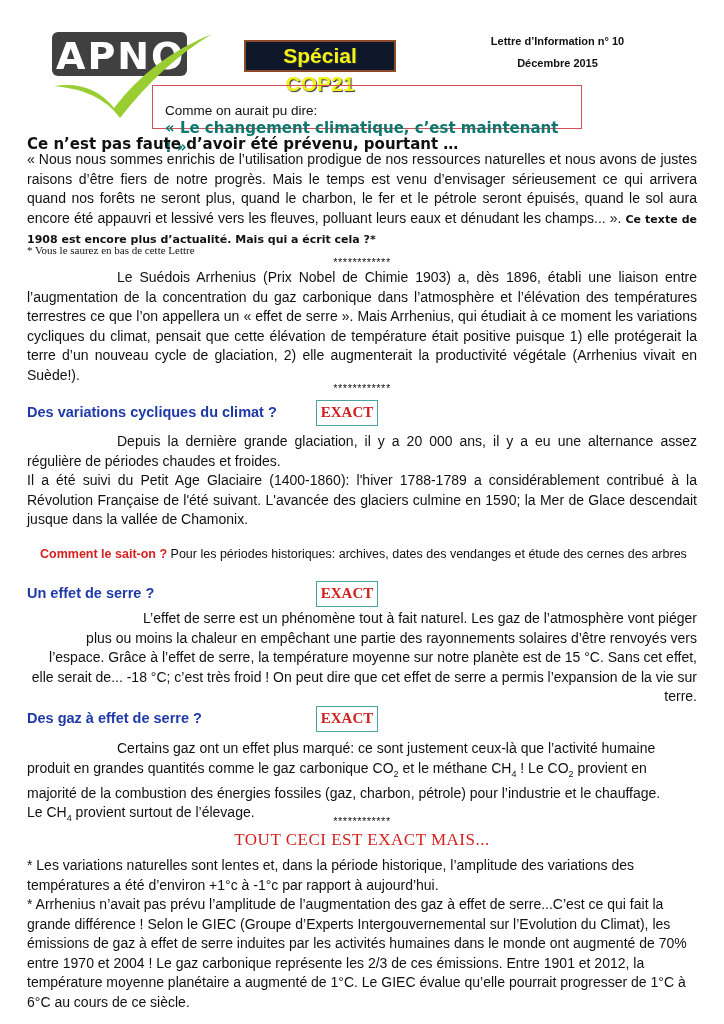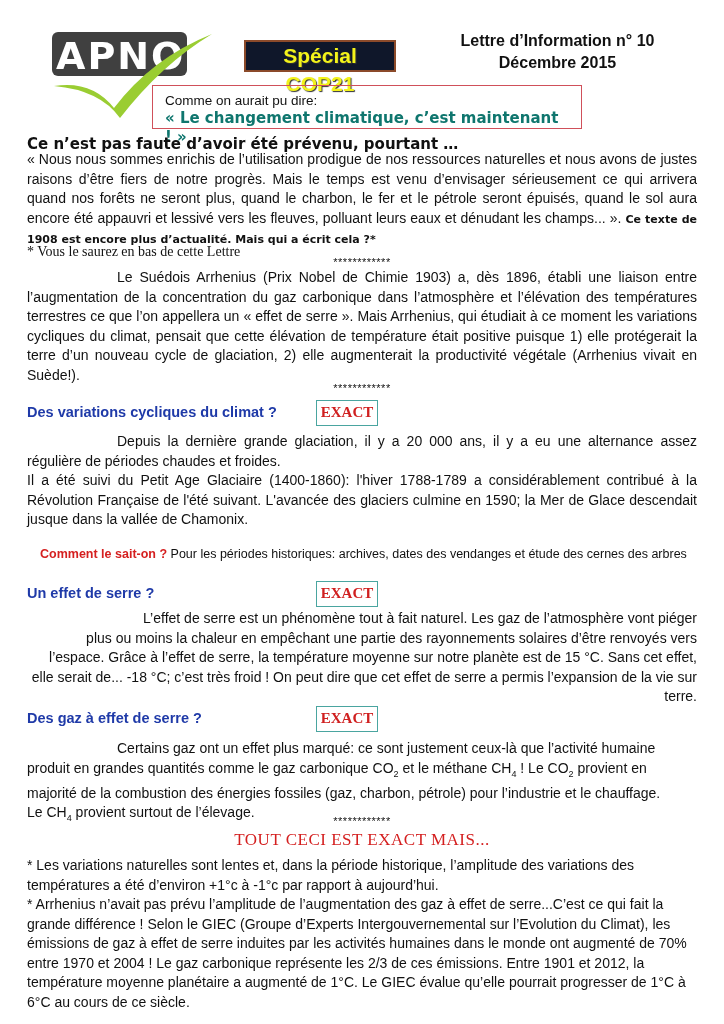--- a/index.html
+++ b/index.html
@@ -3,29 +3,29 @@
 <meta charset="utf-8">
 <style>
   html, body { margin: 0; padding: 0; background: #ffffff; }
   body { width: 724px; height: 1024px; position: relative; overflow: hidden; font-family: "Liberation Sans", sans-serif; color: #111; }
   .abs { position: absolute; }
   .logo { left: 52px; top: 28px; width: 165px; height: 92px; }
   .logo-box { position: absolute; left: 0; top: 4px; width: 135px; height: 44px; background: #404040; border-radius: 6px; }
   .logo-text { position: absolute; left: 4px; top: 2px; font-family: "DejaVu Sans", sans-serif; font-weight: bold; font-size: 38px; color: #fff; letter-spacing: 2px; }
   .special { left: 244px; top: 40px; width: 152px; height: 32px; background: #0f172a; border: 2px solid #8b4a2a; box-sizing: border-box; text-align: center; }
   .special span { font-weight: bold; font-size: 21px; color: #f3f31a; line-height: 28px; text-shadow: 1px 1px 1px #333; }
-  .lettre { left: 450px; top: 30px; font-weight: bold; font-size: 16px; line-height: 22px; text-align: center; width: 215px; }
-  .quote-box { left: 152px; top: 85px; width: 430px; height: 44px; border: 1.5px solid #d0505a; box-sizing: border-box; padding: 6px 12px; }
+  .lettre { left: 450px; top: 30px; font-weight: bold; font-size: 11px; line-height: 22px; text-align: center; width: 215px; }
+  .quote-box { left: 152px; top: 85px; width: 430px; height: 44px; border: 1.5px solid #d0505a; box-sizing: border-box; padding: 16px 12px; }
   .quote-intro { font-size: 13.5px; line-height: 17px; color: #111; }
   .quote-main { font-family: "DejaVu Sans", sans-serif; font-weight: bold; font-size: 15px; color: #0f766e; line-height: 19px; }
   .pre { left: 27px; top: 135px; font-family: "DejaVu Sans", sans-serif; font-weight: bold; font-size: 15px; }
   .para { font-size: 14px; line-height: 19.5px; text-align: justify; }
   .p1 { left: 27px; top: 150px; width: 670px; }
   .p1 b { font-family: "DejaVu Sans", sans-serif; font-size: 11px; }
-  .note { left: 27px; top: 244px; font-family: "Liberation Serif", serif; font-size: 14px; }
+  .note { left: 27px; top: 244px; font-family: "Liberation Serif", serif; font-size: 11px; }
   .stars { font-size: 11px; letter-spacing: 0.5px; text-align: center; width: 724px; left: 0; }
   .indent { display: inline-block; width: 90px; }
   .p2 { left: 27px; top: 268px; width: 670px; }
   .h { font-weight: bold; font-size: 14.5px; color: #1f3aa8; }
   .exact { width: 62px; height: 26px; border: 1.5px solid #4aa5a0; box-sizing: border-box; text-align: center; font-family: "Liberation Serif", serif; font-weight: bold; font-size: 15px; color: #d02020; line-height: 23px; }
   .p3 { left: 27px; top: 432px; width: 670px; }
   .comment { left: 40px; top: 545px; width: 650px; font-size: 12.5px; line-height: 18px; }
   .comment .red { color: #d52020; font-weight: bold; }
   .p4 { left: 27px; top: 609px; width: 670px; text-align: right; }
   .p5 { left: 27px; top: 739px; width: 670px; text-align: left; }

